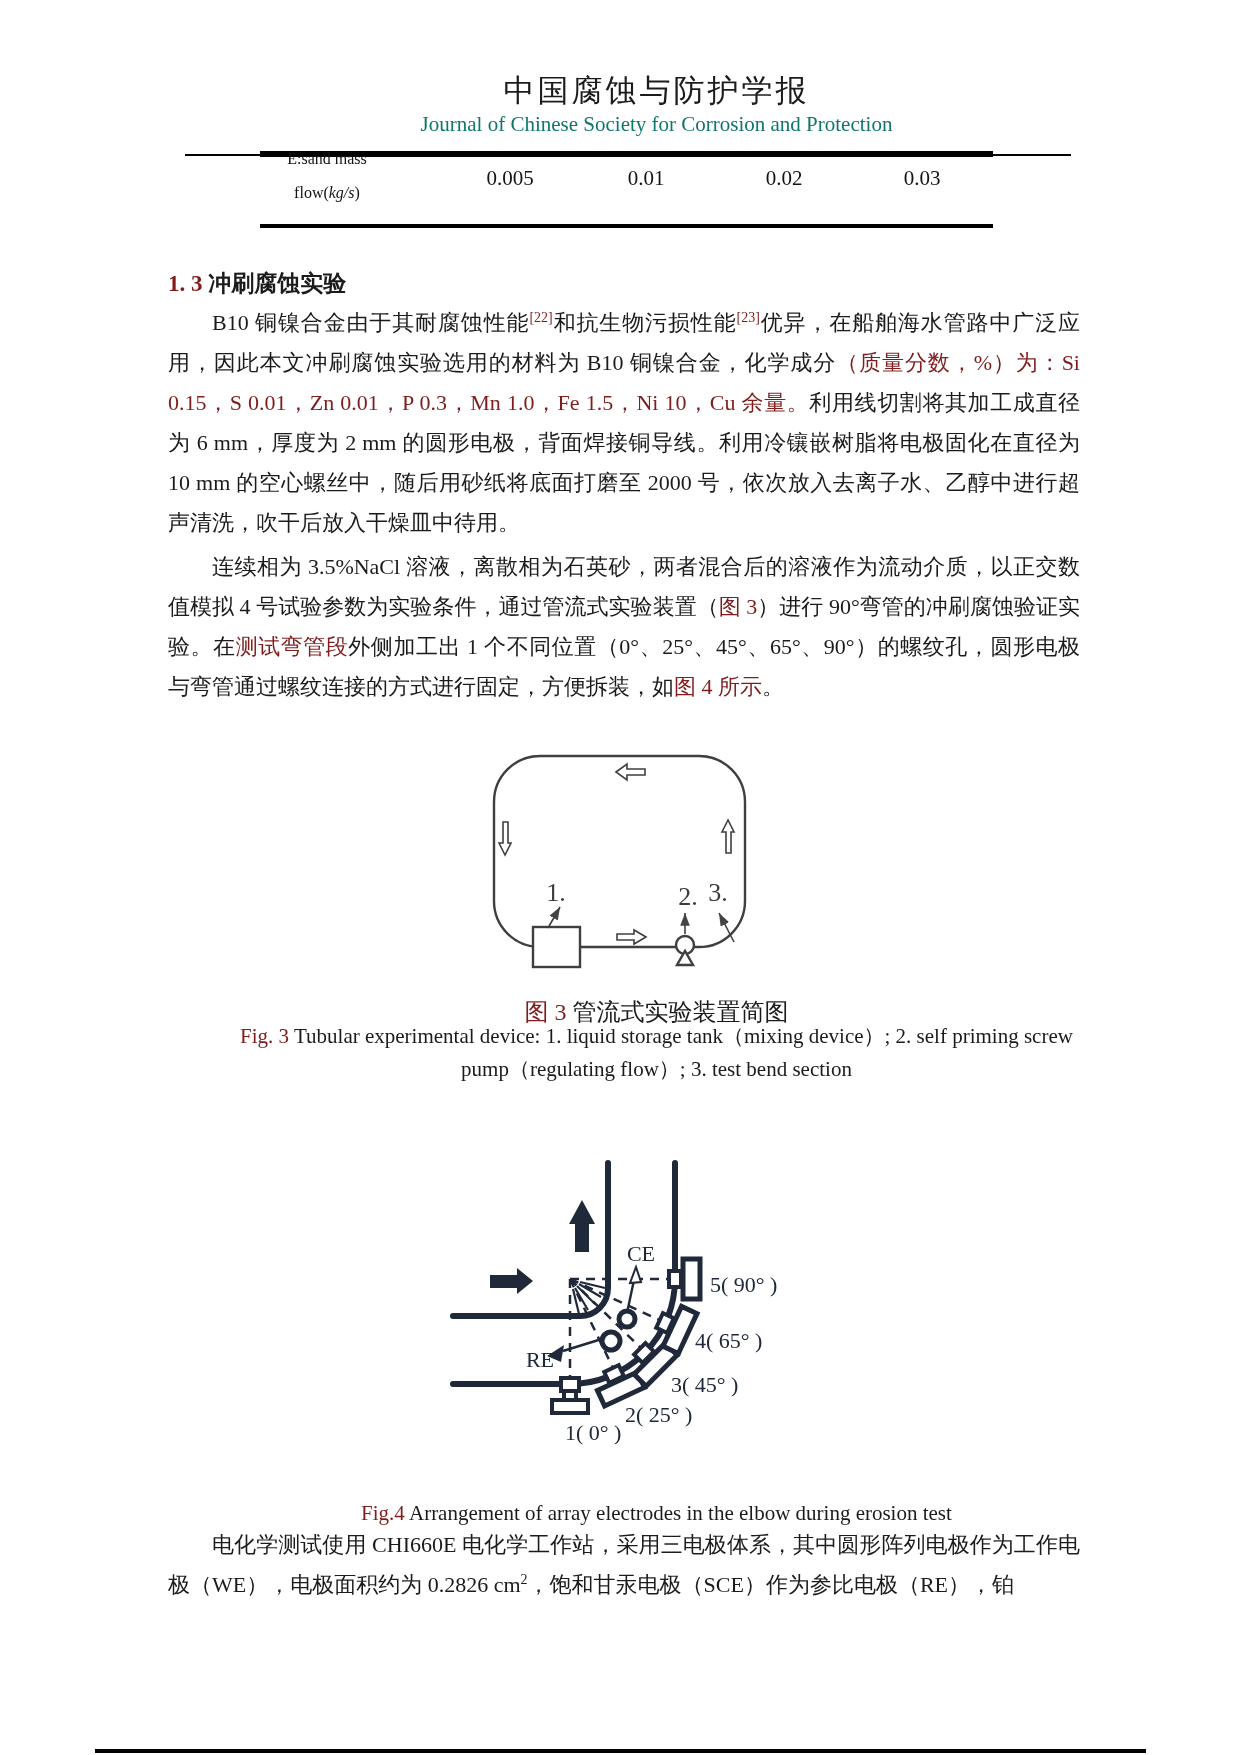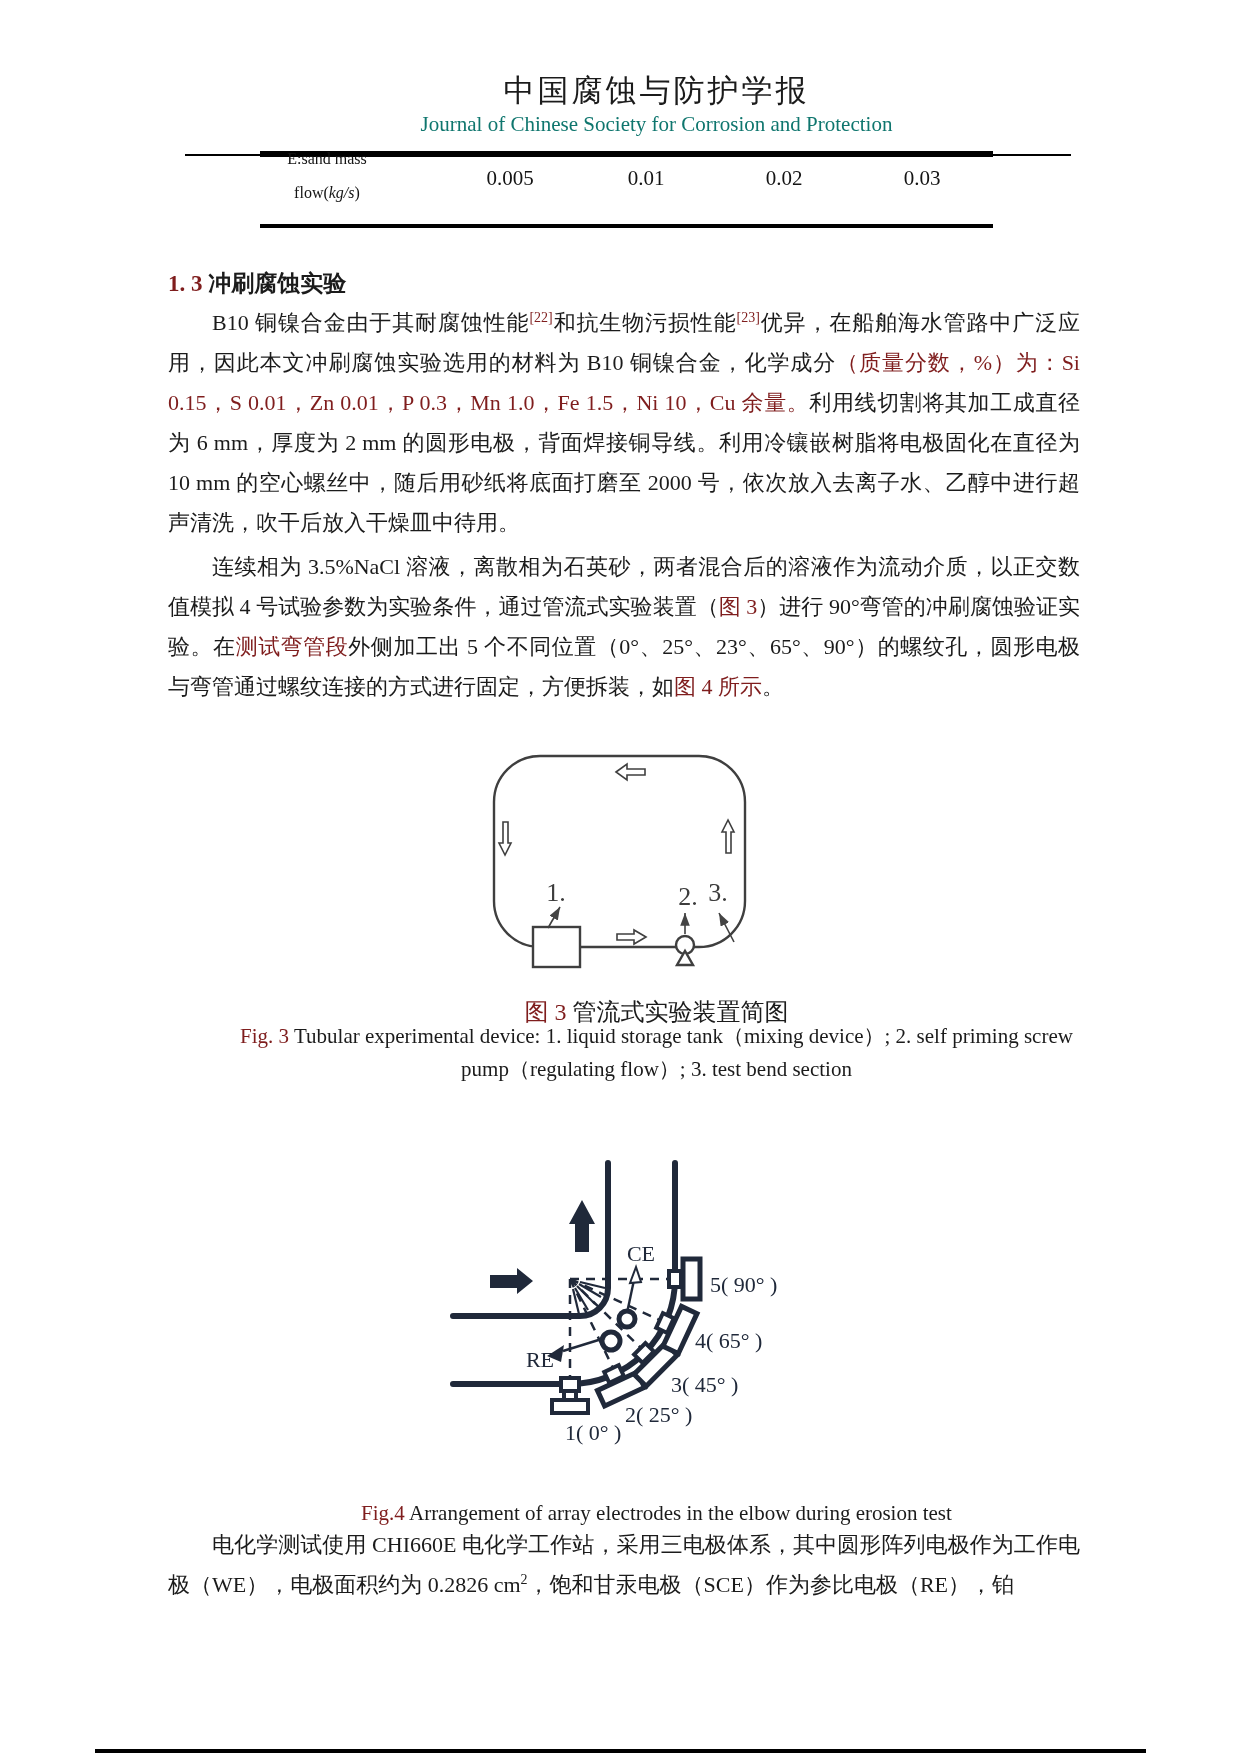--- a/index.html
+++ b/index.html
@@ -47,21 +47,21 @@
   <div class="abs tbl-val" style="top:166px;left:784px;">0.02</div>
   <div class="abs tbl-val" style="top:166px;left:922px;">0.03</div>
 
   <div class="abs section-heading">
     <span class="red">1. 3</span>
     <span>冲刷腐蚀实验</span>
   </div>
 
   <div class="abs para" style="top:303px;"><span>B10 铜镍合金由于其耐腐蚀性能</span><span class="sup red">[22]</span><span>和抗生物污损性能</span><span class="sup red">[23]</span><span>优异，在船舶海水管路中广泛应用，因此本文冲刷腐蚀实验选用的材料为 B10 铜镍合金，化学成分</span><span class="red">（质量分数，%）为：Si 0.15，S 0.01，Zn 0.01，P 0.3，Mn 1.0，Fe 1.5，Ni 10，Cu 余量。</span><span>利用线切割将其加工成直径为 6 mm，厚度为 2 mm 的圆形电极，背面焊接铜导线。利用冷镶嵌树脂将电极固化在直径为 10 mm 的空心螺丝中，随后用砂纸将底面打磨至 2000 号，依次放入去离子水、乙醇中进行超声清洗，吹干后放入干燥皿中待用。</span></div>
 
-  <div class="abs para" style="top:547px;"><span>连续相为 3.5%NaCl 溶液，离散相为石英砂，两者混合后的溶液作为流动介质，以正交数值模拟 4 号试验参数为实验条件，通过管流式实验装置（</span><span class="red">图 3</span><span>）进行 90°弯管的冲刷腐蚀验证实验。在</span><span class="red">测试弯管段</span><span>外侧加工出 5 个不同位置（0°、25°、23°、65°、90°）的螺纹孔，圆形电极与弯管通过螺纹连接的方式进行固定，方便拆装，如</span><span class="red">图 4 所示</span><span>。</span></div>
+  <div class="abs para" style="top:547px;"><span>连续相为 3.5%NaCl 溶液，离散相为石英砂，两者混合后的溶液作为流动介质，以正交数值模拟 4 号试验参数为实验条件，通过管流式实验装置（</span><span class="red">图 3</span><span>）进行 90°弯管的冲刷腐蚀验证实验。在</span><span class="red">测试弯管段</span><span>外侧加工出 1 个不同位置（0°、25°、45°、65°、90°）的螺纹孔，圆形电极与弯管通过螺纹连接的方式进行固定，方便拆装，如</span><span class="red">图 4 所示</span><span>。</span></div>
 
   <svg class="abs" style="top:0;left:0;" width="1241" height="1755" viewBox="0 0 1241 1755">
     <defs>
       <marker id="ah" markerWidth="12" markerHeight="10" refX="8" refY="3" orient="auto">
         <path d="M0,0 L8,3 L0,6 z" fill="#444"></path>
       </marker>
     </defs>
 
     <g stroke="#3f3f3f" fill="none" stroke-width="2.4">
       <rect x="494" y="756" width="251" height="191" rx="46" ry="46"></rect>

